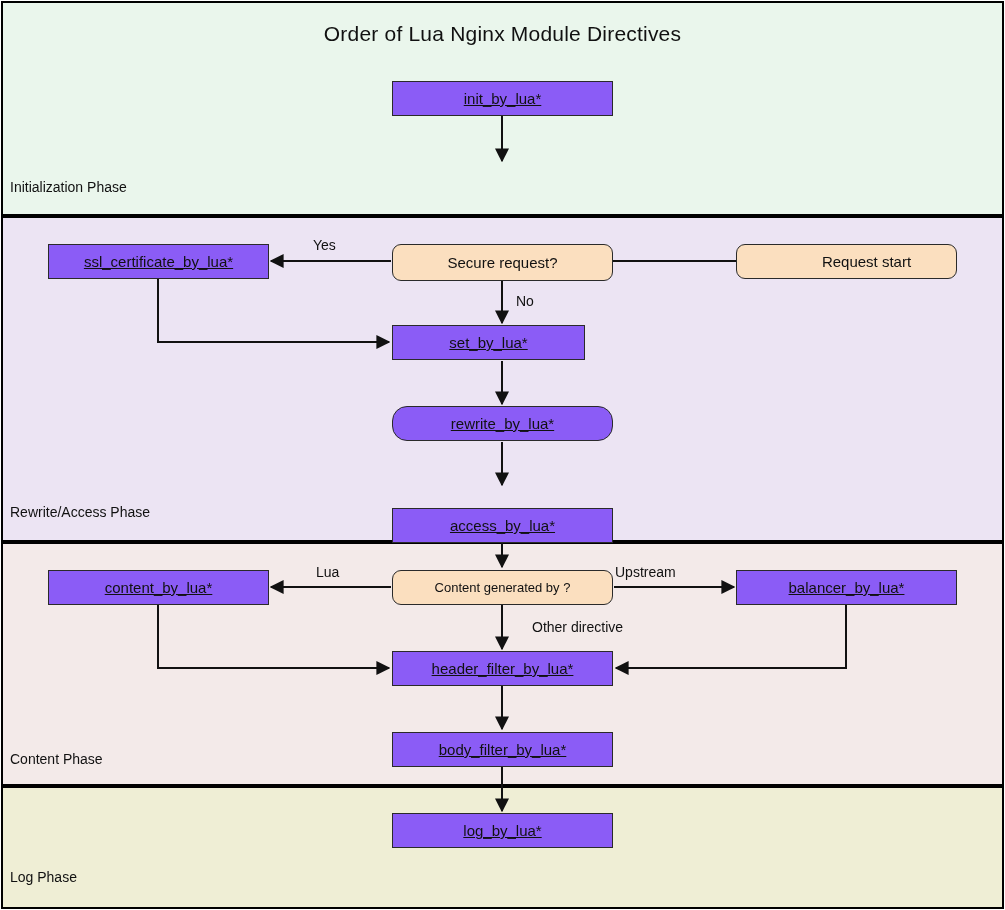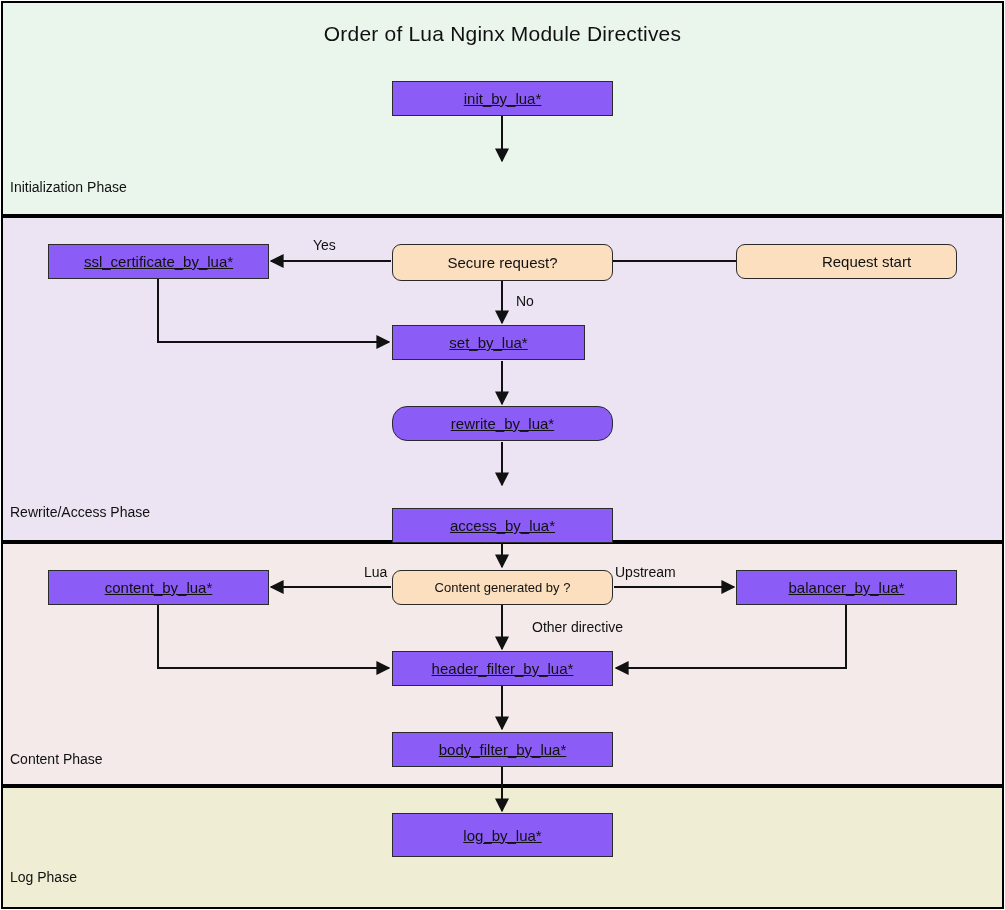--- a/index.html
+++ b/index.html
@@ -101,21 +101,21 @@
   <div class="node orange small" style="left:392px;top:570px;width:221px;height:35px;">Content generated by ?</div>
 
   <div class="node blue" style="left:48px;top:570px;width:221px;height:35px;">content_by_lua*</div>
 
   <div class="node blue" style="left:736px;top:570px;width:221px;height:35px;">balancer_by_lua*</div>
 
   <div class="node blue" style="left:392px;top:651px;width:221px;height:35px;">header_filter_by_lua*</div>
 
   <div class="node blue" style="left:392px;top:732px;width:221px;height:35px;">body_filter_by_lua*</div>
 
-  <div class="node blue" style="left:392px;top:813px;width:221px;height:44px;">log_by_lua*</div>
+  <div class="node blue" style="left:392px;top:813px;width:221px;height:35px;">log_by_lua*</div>
 
   <div class="edge-label" style="left:313px;top:238px;">Yes</div>
   <div class="edge-label" style="left:516px;top:294px;">No</div>
-  <div class="edge-label" style="left:316px;top:565px;margin-left:48px;">Lua</div>
+  <div class="edge-label" style="left:316px;top:565px;">Lua</div>
   <div class="edge-label" style="left:615px;top:565px;">Upstream</div>
   <div class="edge-label" style="left:532px;top:620px;">Other directive</div>
 
 </div>
 
 </body></html>

